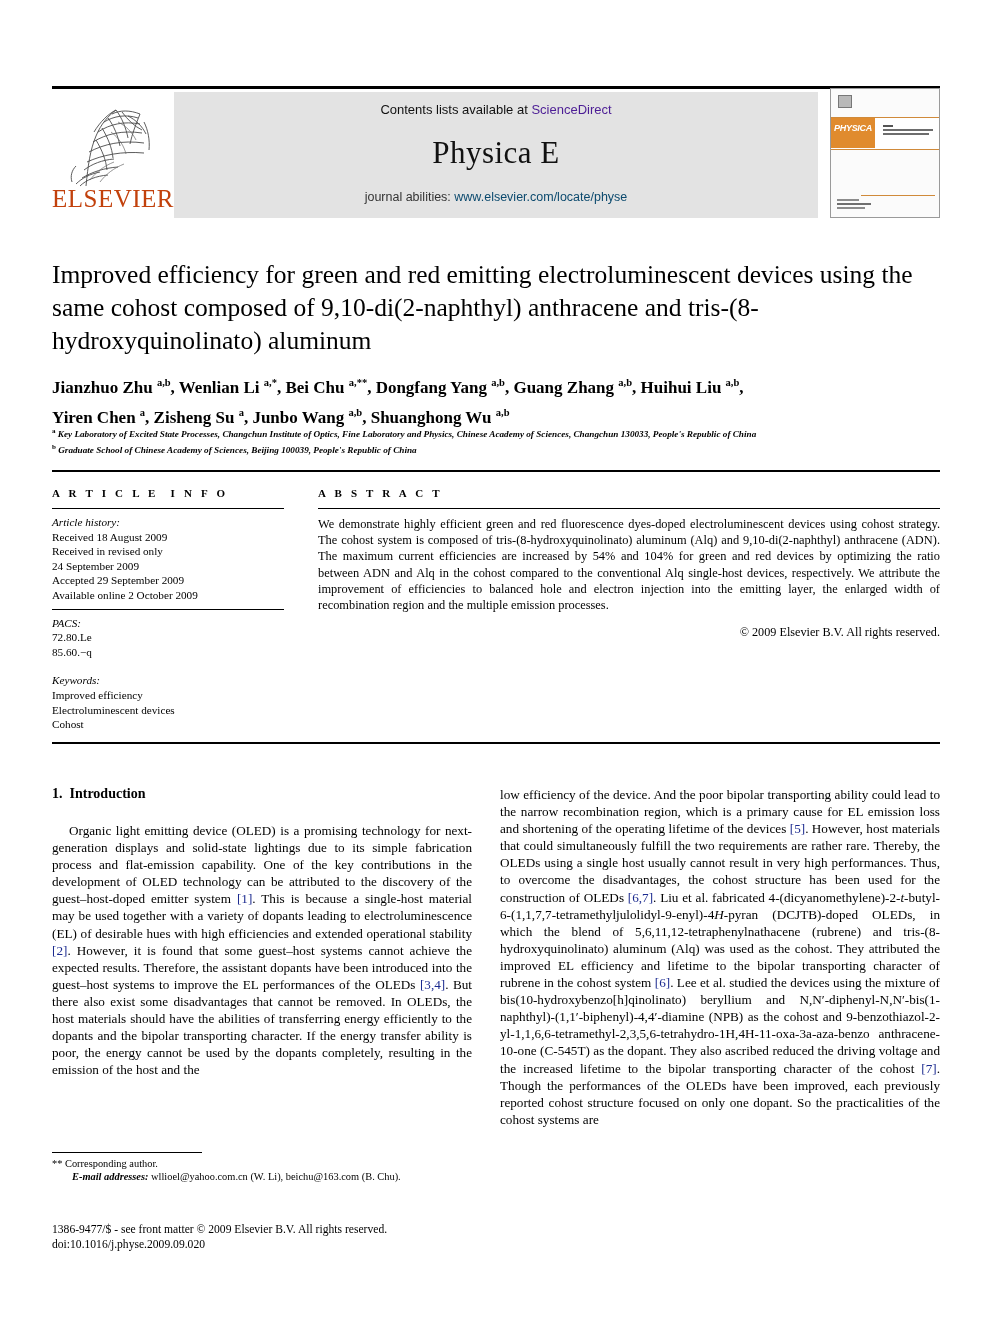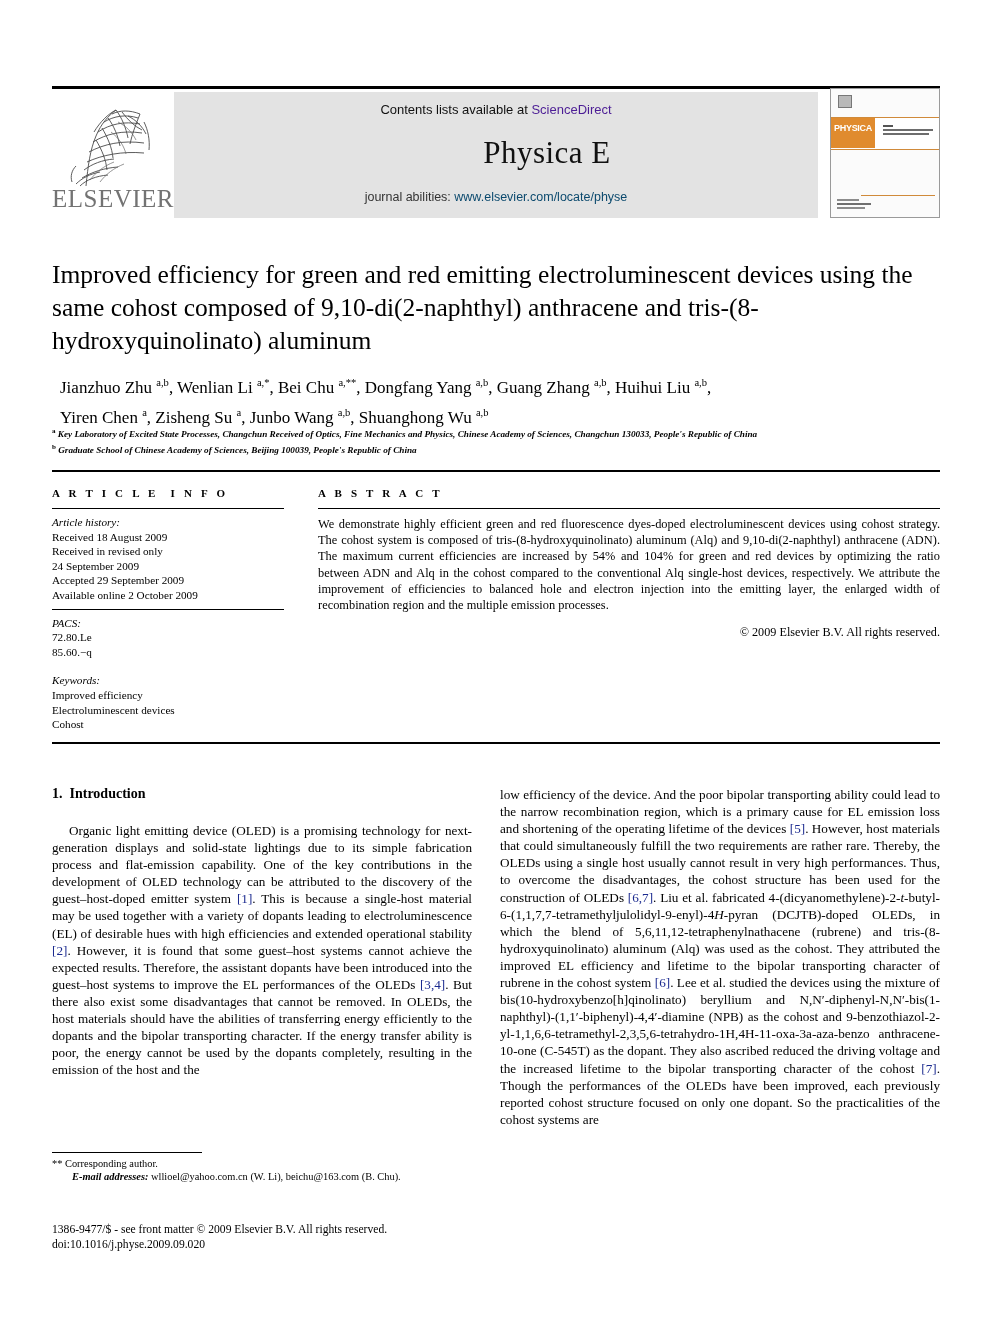--- a/index.html
+++ b/index.html
@@ -60,21 +60,21 @@
     overflow: hidden;
   }
   .elsevier-word {
     position: absolute;
     left: 0; top: 94px;
     width: 118px;
     text-align: center;
     font-family: "Liberation Serif", serif;
     font-size: 25px;
     letter-spacing: 0.5px;
-    color: #737373;
+    color: #c2410c;
     line-height: 1;
   }
   .banner {
     position: absolute;
     left: 122px; top: 6px;
     width: 644px;
     height: 126px;
     background: #e3e3e3;
   }
   .banner-top {
@@ -82,28 +82,27 @@
     left: 0; top: 10px;
     width: 644px;
     text-align: center;
     font-family: "Liberation Sans", sans-serif;
     font-size: 13px;
     color: #111;
   }
   .sd-link { color: #4c1d95; }
   .banner-title {
     position: absolute;
-    left: 13px; top: 43px;
+    left: 0; top: 43px;
     width: 644px;
     text-align: center;
     font-family: "Liberation Serif", serif;
     font-size: 31px;
     color: #111;
     letter-spacing: 0.5px;
-    padding-left: 38px;
   }
   .banner-home {
     position: absolute;
     left: 0; top: 98px;
     width: 644px;
     text-align: center;
     font-family: "Liberation Sans", sans-serif;
     font-size: 12.5px;
     color: #333;
   }
@@ -134,20 +133,21 @@
     height: 31px;
     border-top: 1px solid #d08a3a;
     border-bottom: 1px solid #d08a3a;
     background: #ffffff;
   }
   .cover-physica {
     position: absolute;
     left: 0; top: 0;
     width: 44px; height: 30px;
     background: #E08B2E;
+    font-style: italic;
   }
   .cover-physica span {
     display: block;
     margin-top: 5px;
     text-align: center;
     font-family: "Liberation Sans", sans-serif;
     font-weight: bold;
     font-size: 9px;
     color: #fff;
     letter-spacing: -0.3px;
@@ -175,24 +175,25 @@
   .title {
     position: absolute;
     left: 52px; top: 258px;
     width: 880px;
     font-size: 25.5px;
     line-height: 33px;
     color: #000;
   }
   .authors {
     position: absolute;
-    left: 60px; top: 370px;
+    left: 52px; top: 370px;
     width: 880px;
     font-size: 17px;
     line-height: 25px;
+    font-weight: bold;
   }
   .authors sup { font-size: 10.5px; vertical-align: super; }
   .affil {
     position: absolute;
     left: 52px; top: 425px;
     width: 880px;
     font-size: 9.2px;
     line-height: 13px;
     font-style: italic;
     font-weight: bold;
@@ -385,21 +386,21 @@
   </div>
 
   <div class="title">Improved efficiency for green and red emitting electroluminescent devices using the same cohost composed of 9,10-di(2-naphthyl) anthracene and tris-(8-hydroxyquinolinato) aluminum</div>
 
   <div class="authors">
     Jianzhuo Zhu <sup>a,b</sup>, Wenlian Li <sup>a,*</sup>, Bei Chu <sup>a,**</sup>, Dongfang Yang <sup>a,b</sup>, Guang Zhang <sup>a,b</sup>, Huihui Liu <sup>a,b</sup>,<br>
     Yiren Chen <sup>a</sup>, Zisheng Su <sup>a</sup>, Junbo Wang <sup>a,b</sup>, Shuanghong Wu <sup>a,b</sup>
   </div>
 
   <div class="affil">
-    <div><sup>a</sup> <span>Key Laboratory of Excited State Processes, Changchun Received of Optics, Fine Mechanics and Physics, Chinese Academy of Sciences, Changchun 130033, People's Republic of China</span></div>
+    <div><sup>a</sup> <span>Key Laboratory of Excited State Processes, Changchun Institute of Optics, Fine Laboratory and Physics, Chinese Academy of Sciences, Changchun 130033, People's Republic of China</span></div>
     <div><sup>b</sup> <span>Graduate School of Chinese Academy of Sciences, Beijing 100039, People's Republic of China</span></div>
   </div>
 
   <div class="rule-strong" style="top:470px;"></div>
 
   <div class="col-info">
     <div class="sec-head">A R T I C L E &nbsp;I N F O</div>
     <div class="info-rule"></div>
     <div class="info-block">
       <div class="lbl">Article history:</div>

